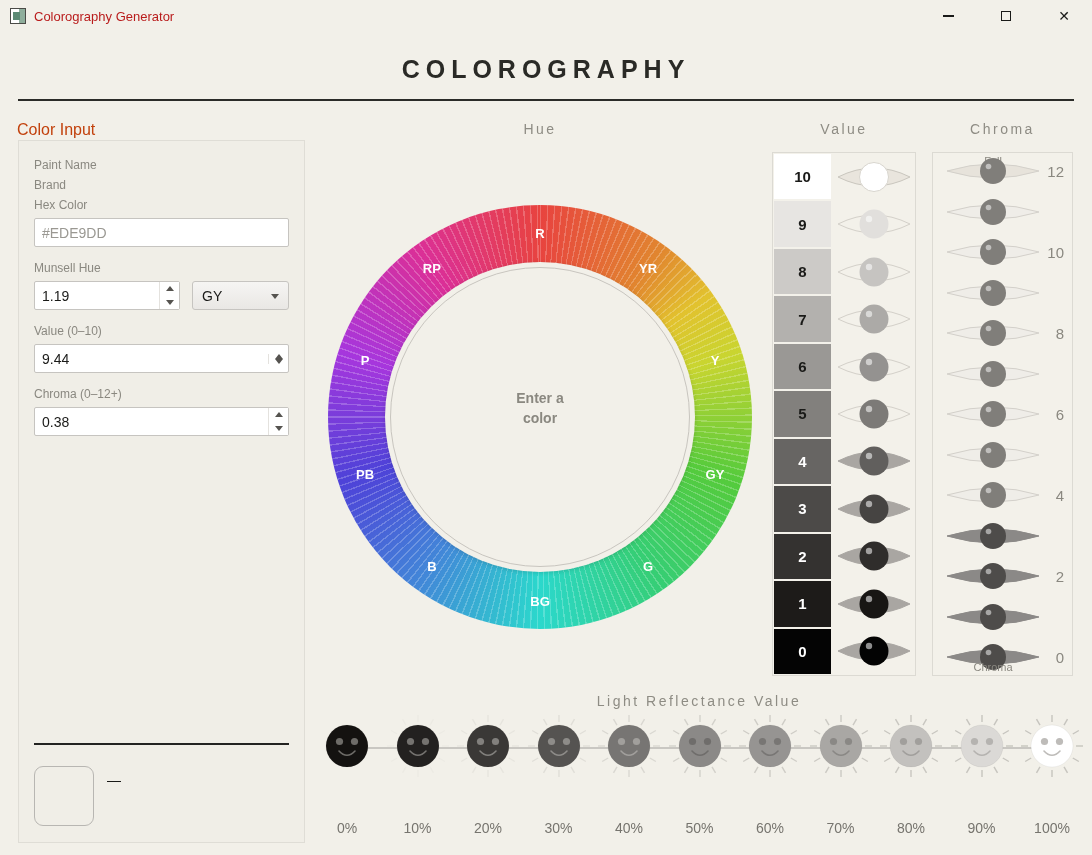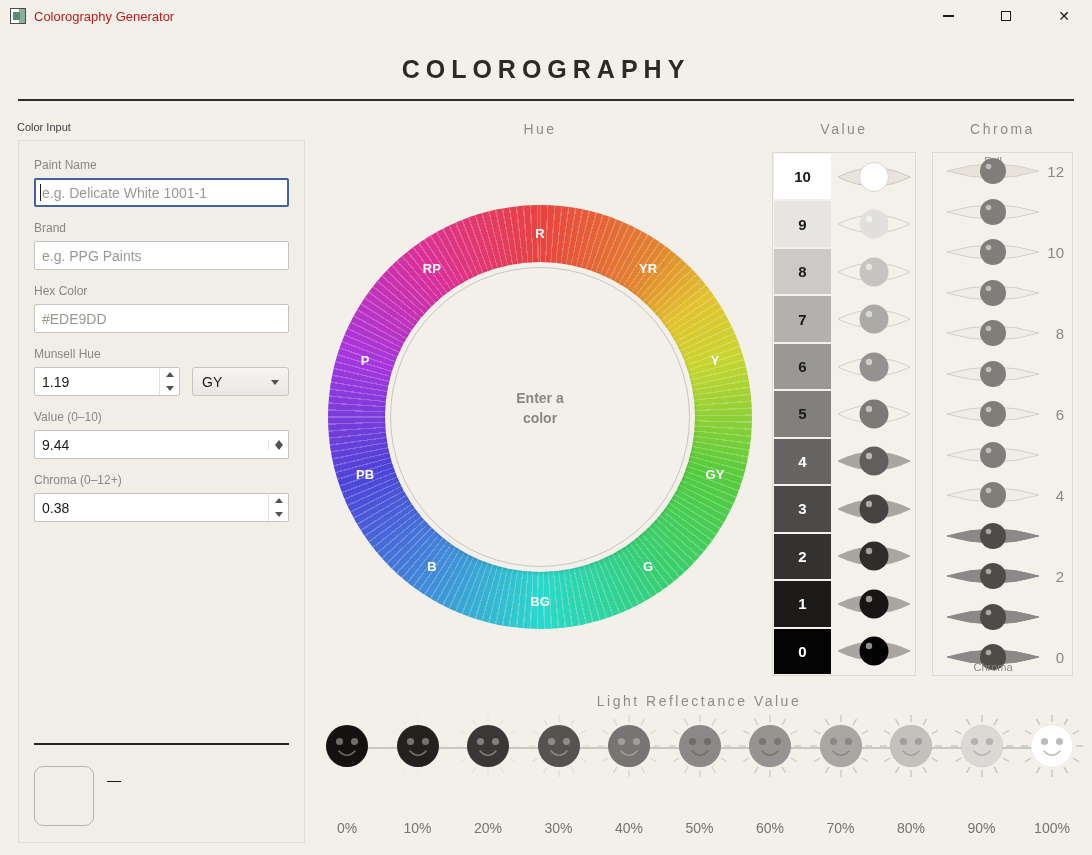--- a/index.html
+++ b/index.html
@@ -23,21 +23,21 @@
   .win-btn.min { left: 925px; } .win-btn.max { left: 983px; } .win-btn.close { left: 1041px; }
   .glyph-min { width: 11px; height: 2px; background: #1A1A18; }
   .glyph-max { width: 10px; height: 10px; border: 1.5px solid #1A1A18; }
   .glyph-close { font-size: 14px; color: #1A1A18; line-height: 1; }
   
   .page-title { position: absolute; top: 55px; left: 0; width: 1092px; text-align: center;
     font-size: 25px; font-weight: bold; letter-spacing: 6px; color: #2A2A26; }
   .header-rule { position: absolute; top: 99px; left: 18px; width: 1056px; height: 2px; background: #2B2B28; }
   .section-title { position: absolute; font-size: 14px; color: #8E8C84; letter-spacing: 2.5px; text-align: center; }
   
-  .ci-label { position: absolute; left: 17px; top: 121px; font-size: 11px; color: #404040; }
+  .ci-label { position: absolute; left: 17px; top: 121px; font-size: 16px; color: #c2410c; }
   .form-panel {
     position: absolute; left: 18px; top: 140px; width: 287px; height: 703px;
     background: #F0EEE7; border: 1px solid #DFDDD6;
     display: flex; flex-direction: column; padding: 17px 15px 16px 15px;
   }
   .fld-label { font-size: 12px; color: #8A8880; margin-bottom: 6px; }
   .txt-wrap { position: relative; margin-bottom: 14px; }
   .txt-input {
     width: 100%; height: 29px; background: #FFFFFF; border: 1px solid #C6C4C0;
     border-radius: 2px; font-size: 14px; color: #1A1A18; padding: 0 7px;
@@ -111,29 +111,22 @@
       <span class="glyph-close">✕</span>
     </button>
 </div>
 
 <div class="page-title">COLOROGRAPHY</div>
 <div class="header-rule"></div>
 
 <div class="ci-label">Color Input</div>
 <div class="form-panel">
   <div class="fld-label">Paint Name</div>
-  <div class="txt-wrap">
-    <input class="txt-input focused" type="text" placeholder="e.g. Delicate White 1001-1" style="">
-    <div class="caret"></div>
-  </div>
 
   <div class="fld-label">Brand</div>
-  <div class="txt-wrap">
-    <input class="txt-input" type="text" placeholder="e.g. PPG Paints" style="">
-  </div>
 
   <div class="fld-label">Hex Color</div>
   <div class="txt-wrap">
     <input class="txt-input" type="text" placeholder="#EDE9DD" style="">
   </div>
 
   <div class="fld-label">Munsell Hue</div>
   <div class="row">
     <div class="spin-wrap" style="width:146px;">
       <input type="text" value="1.19" style="">

